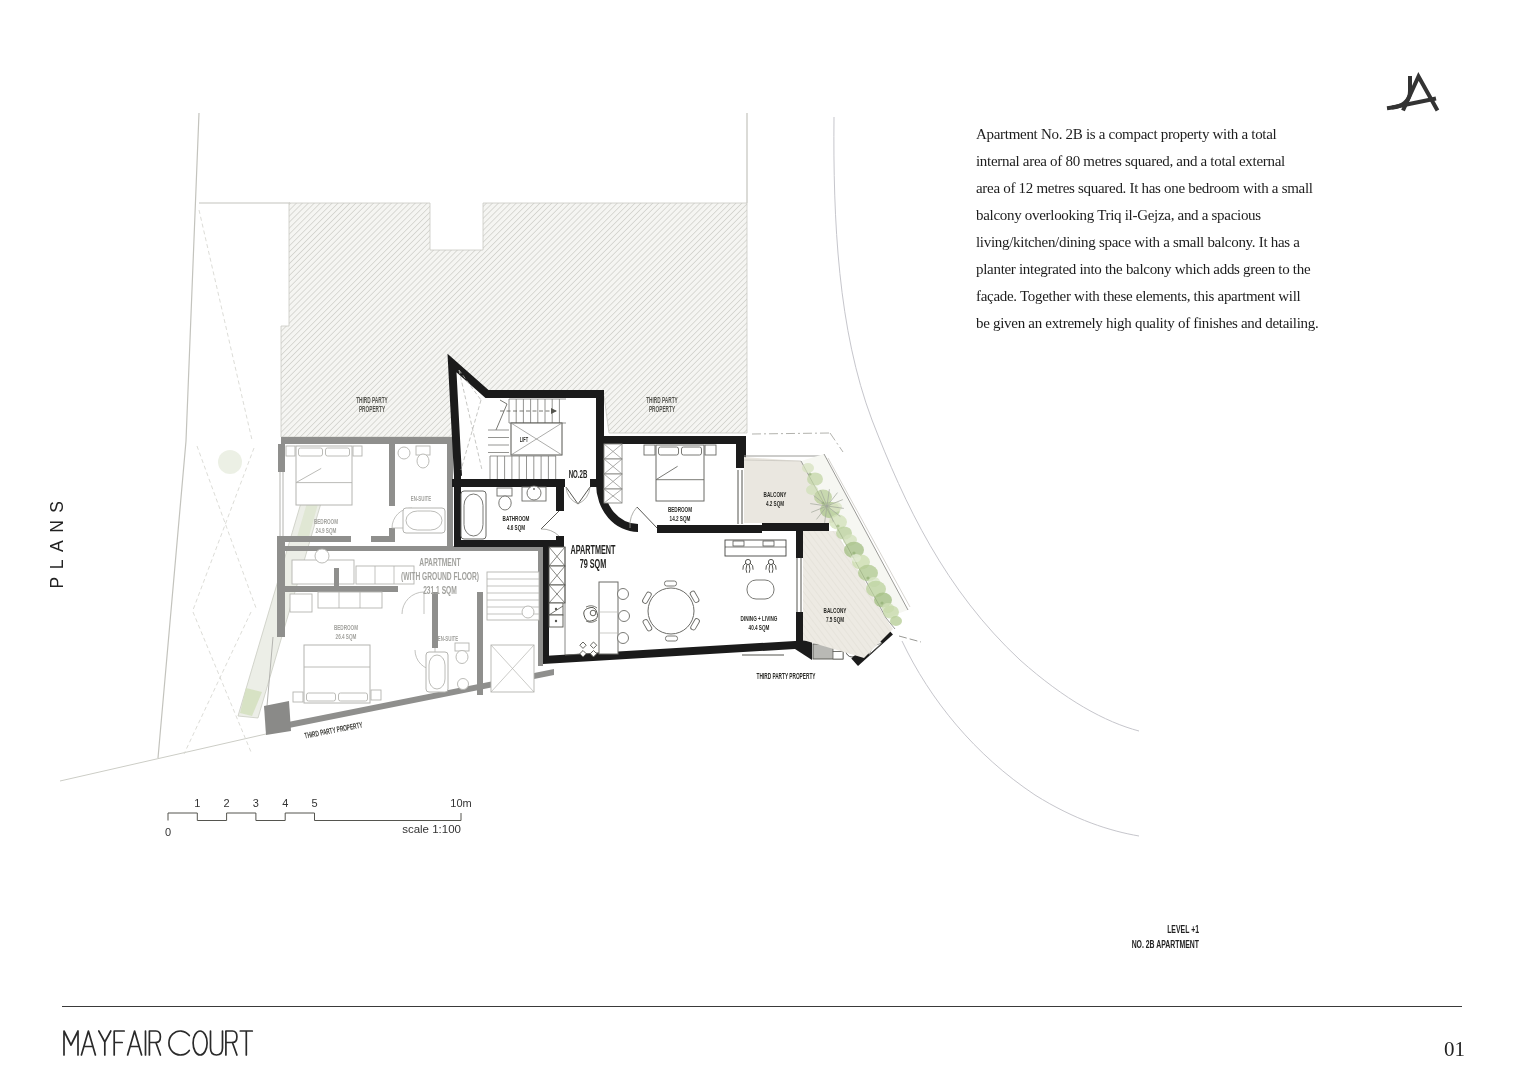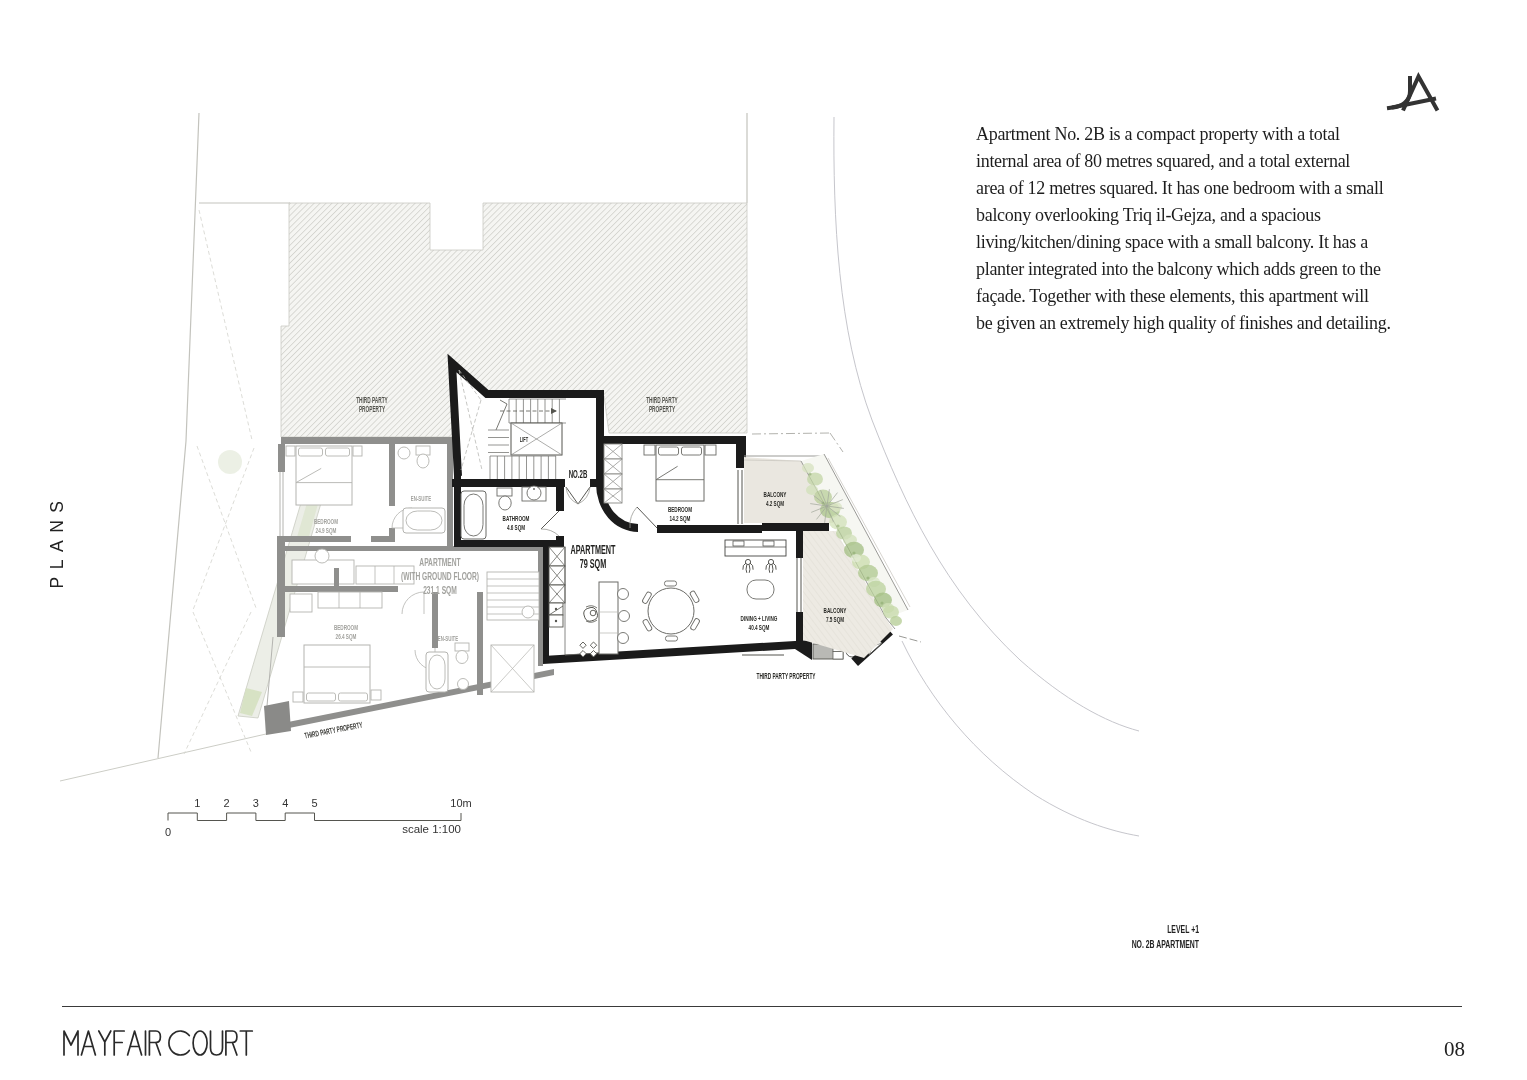--- a/index.html
+++ b/index.html
@@ -1,18 +1,18 @@
 <!DOCTYPE html>
 <html><head>
 <meta charset="utf-8">
 <style>
 html,body{margin:0;padding:0;background:#ffffff;}
 body{width:1527px;height:1080px;position:relative;overflow:hidden;font-family:"Liberation Sans",sans-serif;}
 .para{position:absolute;left:976px;top:121px;font-family:"Liberation Serif",serif;
- font-size:18px;line-height:27px;color:#1d1d1d;white-space:nowrap;letter-spacing:-0.3px;}
+ font-size:15px;line-height:27px;color:#1d1d1d;white-space:nowrap;letter-spacing:-0.3px;}
 .plans{position:absolute;left:57px;top:541px;transform:translate(-50%,-50%) rotate(-90deg);
  font-size:17.5px;letter-spacing:7.5px;color:#222;font-weight:400;white-space:nowrap;}
 .footline{position:absolute;left:62px;top:1006px;width:1400px;border-top:1.6px solid #3a3a3a;}
 .pagenum{position:absolute;right:62px;top:1037px;font-family:"Liberation Serif",serif;font-size:21px;color:#222;}
 </style>
 </head>
 <body>
 
 <svg width="1527" height="1080" viewBox="0 0 1527 1080" style="position:absolute;left:0;top:0">
 <defs>
@@ -562,13 +562,13 @@
       <text x="0" y="948" font-family="Liberation Sans" font-size="11.5" font-weight="bold" fill="#222" text-anchor="end">NO. 2B APARTMENT</text>
     </g>
 </svg>
 
 <div class="para">Apartment No. 2B is a compact property with a total<br>internal area of 80 metres squared, and a total external<br>area of 12 metres squared. It has one bedroom with a small<br>balcony overlooking Triq il-Gejza, and a spacious<br>living/kitchen/dining space with a small balcony. It has a<br>planter integrated into the balcony which adds green to the<br>façade. Together with these elements, this apartment will<br>be given an extremely high quality of finishes and detailing.</div>
 
 <div class="plans">PLANS</div>
 
 <div class="footline"></div>
 
-<div class="pagenum">08</div>
+<div class="pagenum">01</div>
 
 </body></html>

